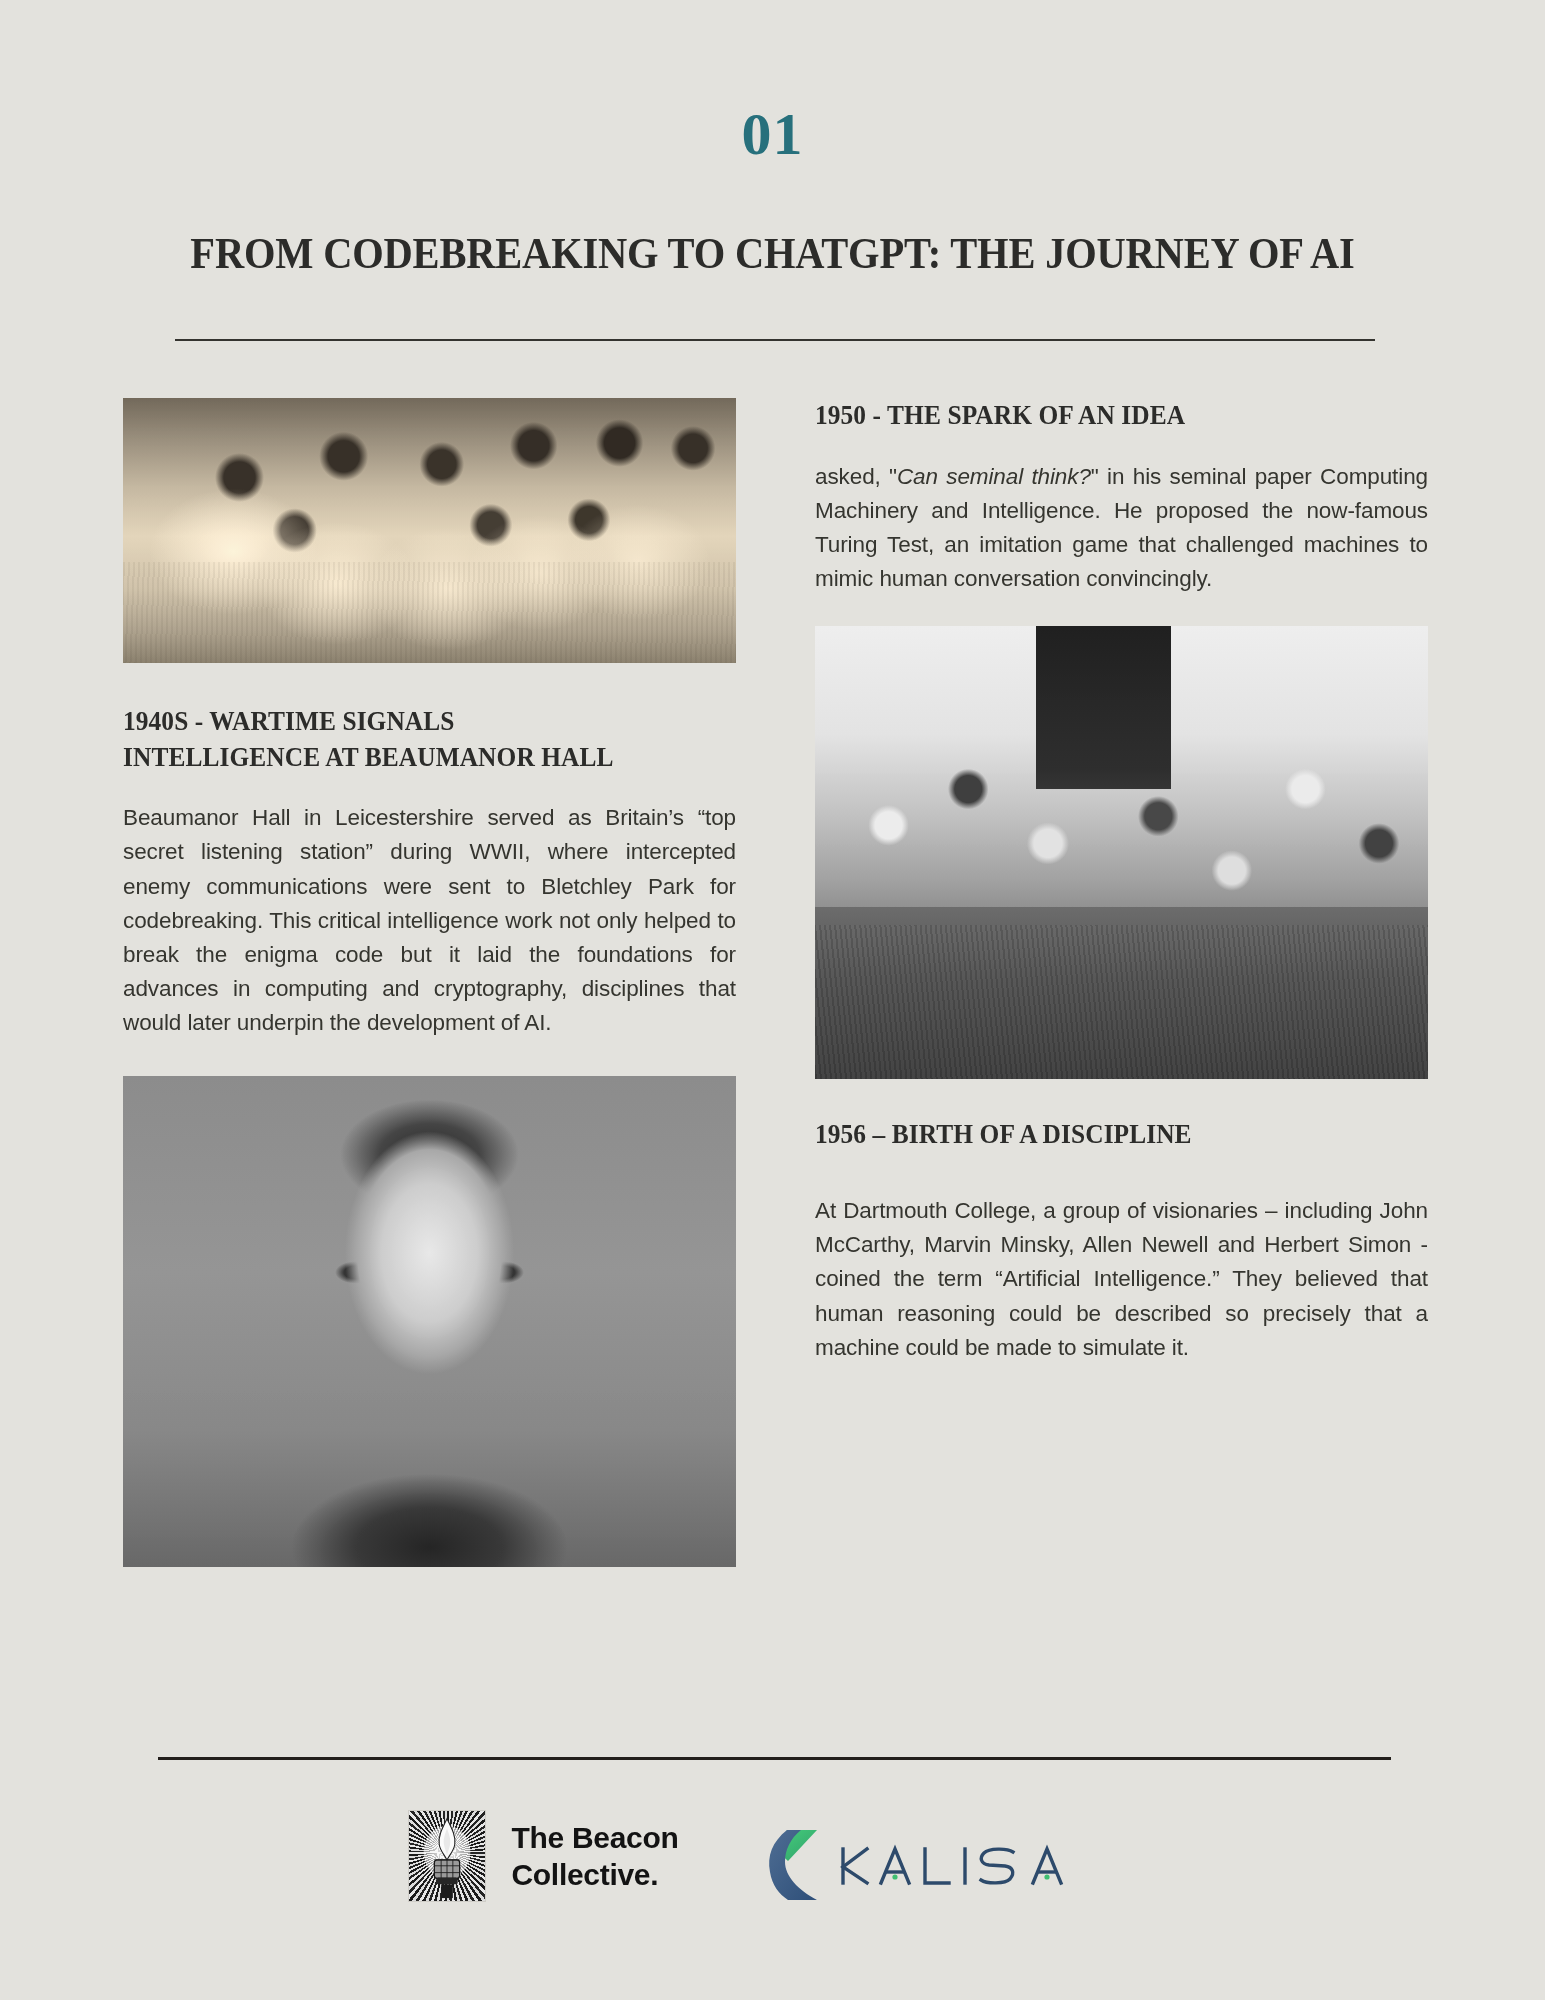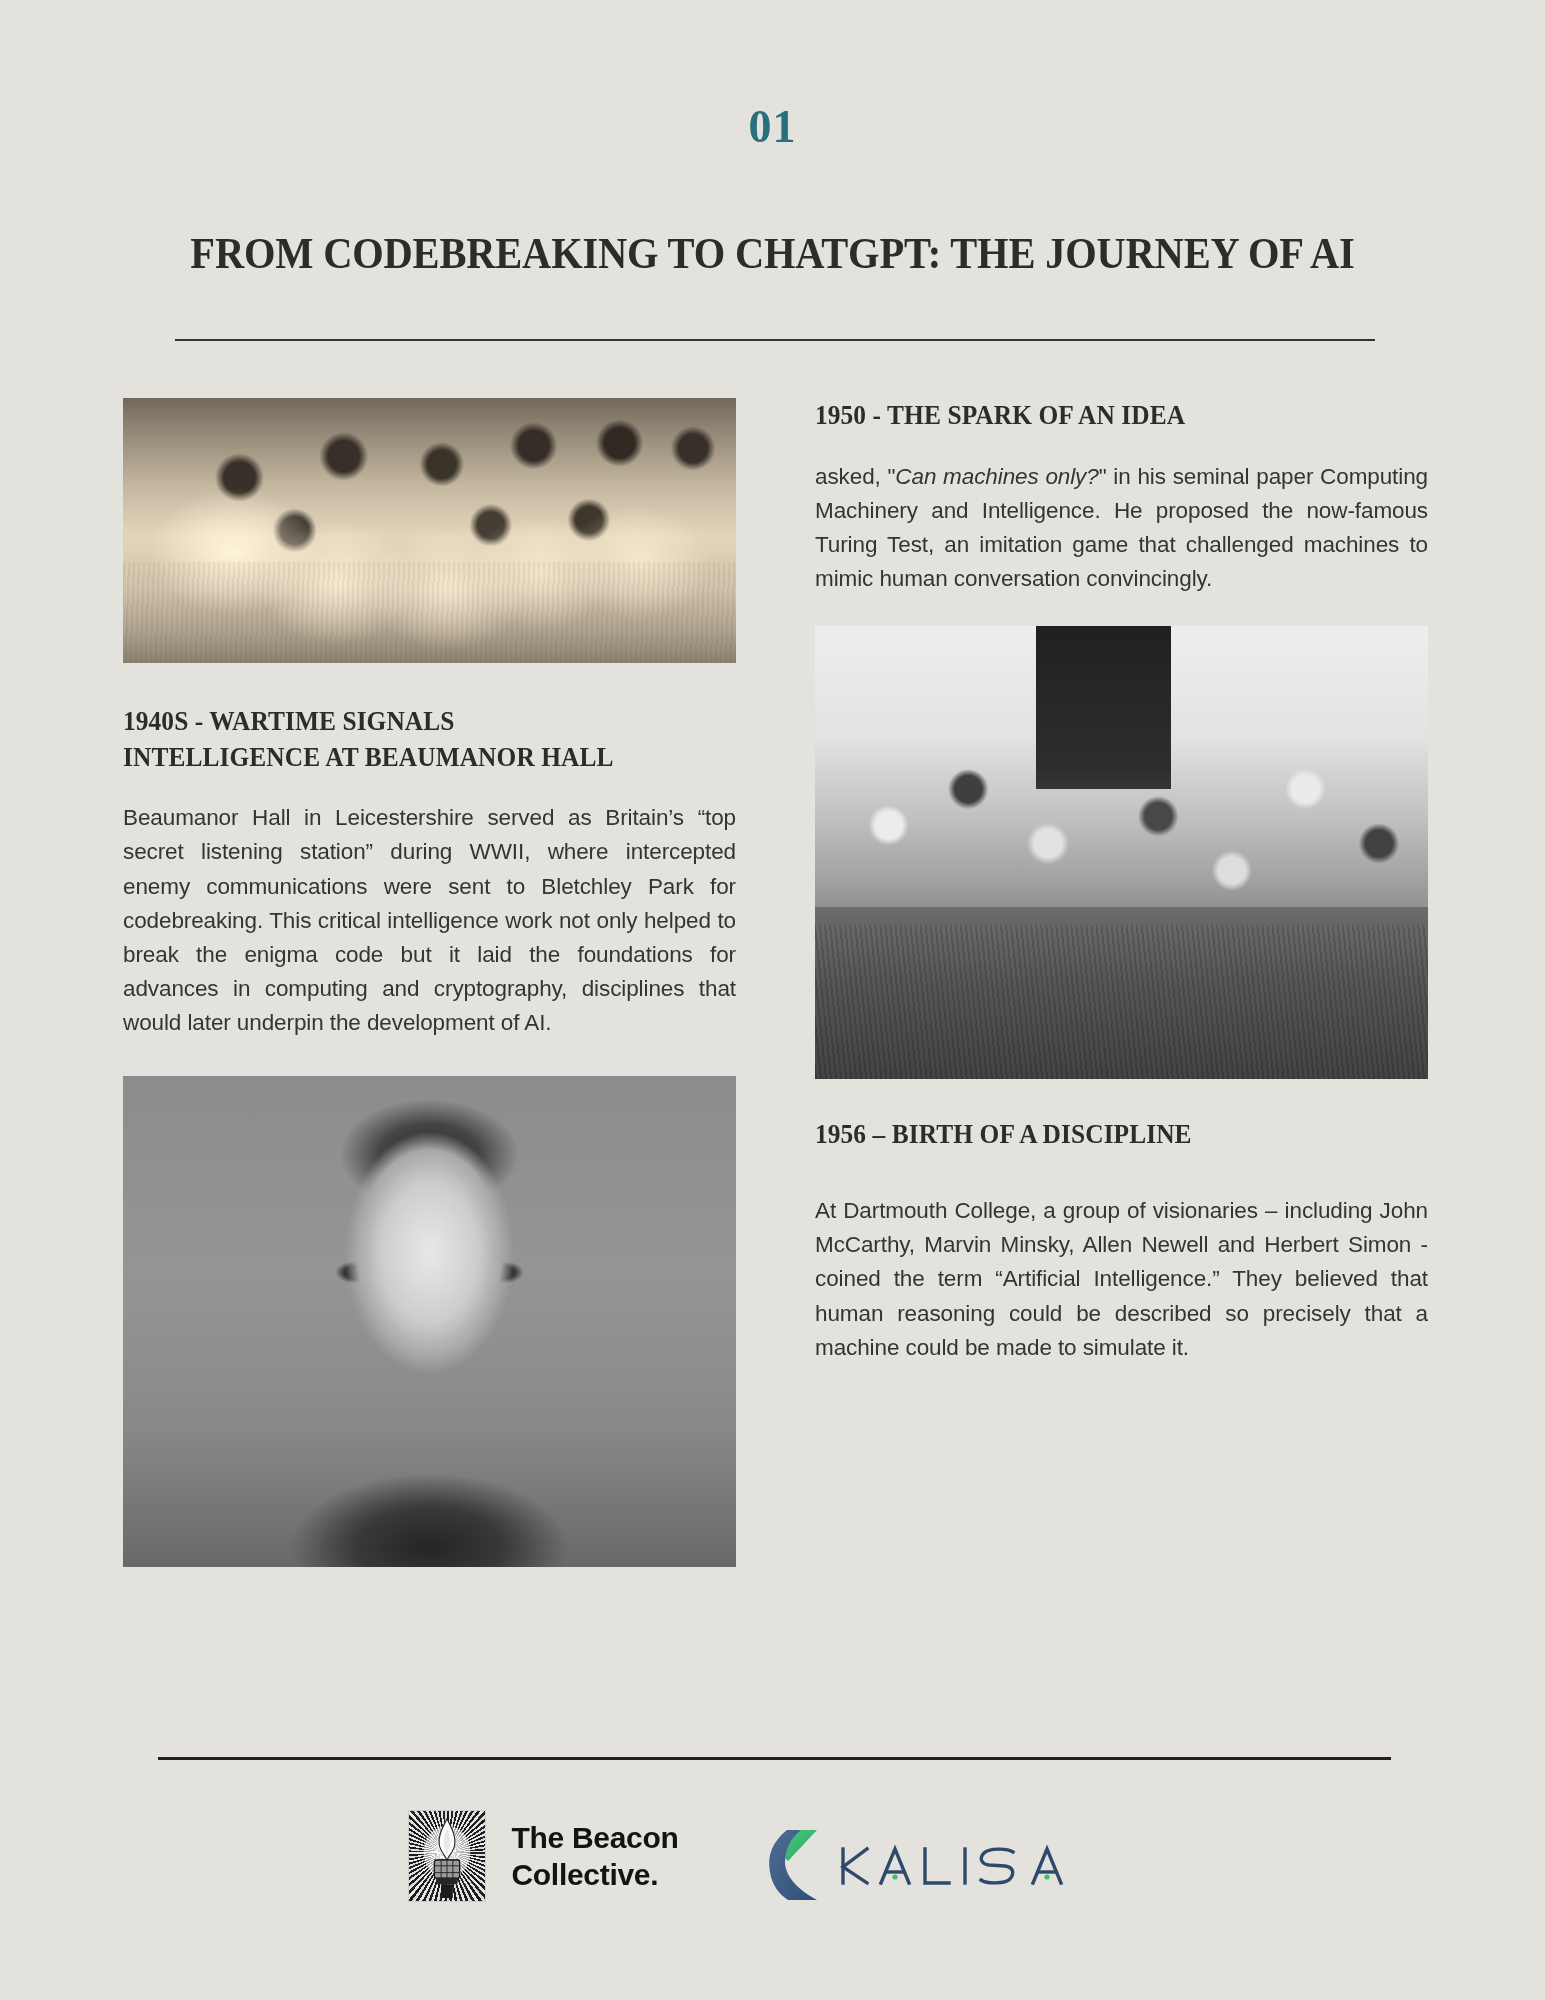--- a/index.html
+++ b/index.html
@@ -28,21 +28,21 @@
 
   
   .section-number {
     position: absolute;
     top: 100px;
     left: 0;
     width: 1545px;
     text-align: center;
     font-family: "Liberation Serif", serif;
     font-weight: 700;
-    font-size: 46px;
+    font-size: 60px;
     letter-spacing: 1px;
     color: #27707c;
   }
 
   .page-title {
     position: absolute;
     top: 228px;
     left: 0;
     width: 1545px;
     text-align: center;
@@ -294,21 +294,21 @@
     <div class="photo photo-turing" style="margin-top:35px;" role="img">
       <span class="sr">Black and white formal portrait of a young man in a suit and tie with neatly combed hair</span>
     </div>
 
   </div>
 
   <div class="col-right">
 
     <h2 class="block-heading">1950 - THE SPARK OF AN IDEA</h2>
 
-    <p class="body-text" style="margin-top:26px;"><span>asked, "</span><em>Can machines only?</em><span>" in his seminal paper Computing Machinery and Intelligence. He proposed the now-famous Turing Test, an imitation game that challenged machines to mimic human conversation convincingly.</span></p>
+    <p class="body-text" style="margin-top:26px;"><span>asked, "</span><em>Can seminal think?</em><span>" in his seminal paper Computing Machinery and Intelligence. He proposed the now-famous Turing Test, an imitation game that challenged machines to mimic human conversation convincingly.</span></p>
 
     <div class="photo photo-dartmouth" style="margin-top:30px;" role="img">
       <span class="sr">Black and white photograph of eight men seated on a lawn in front of a brick building with a dark door</span>
     </div>
 
     <h2 class="block-heading" style="margin-top:38px;">1956 – BIRTH OF A DISCIPLINE</h2>
 
     <p class="body-text" style="margin-top:41px;">At Dartmouth College, a group of visionaries – including John McCarthy, Marvin Minsky, Allen Newell and Herbert Simon - coined the term “Artificial Intelligence.” They believed that human reasoning could be described so precisely that a machine could be made to simulate it.</p>
 
   </div>

